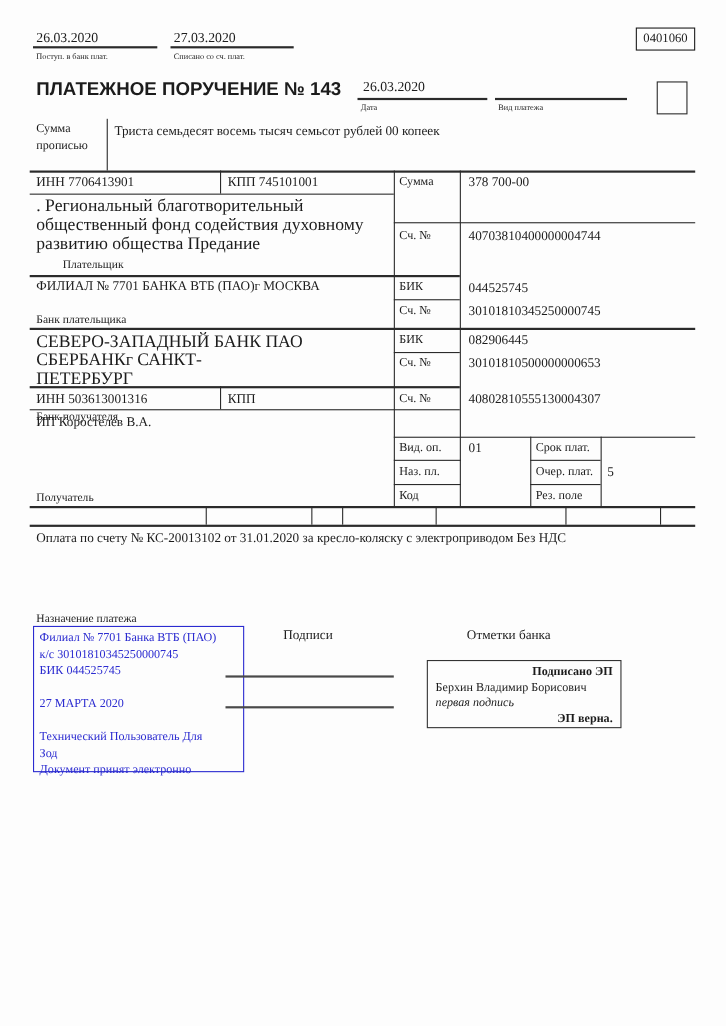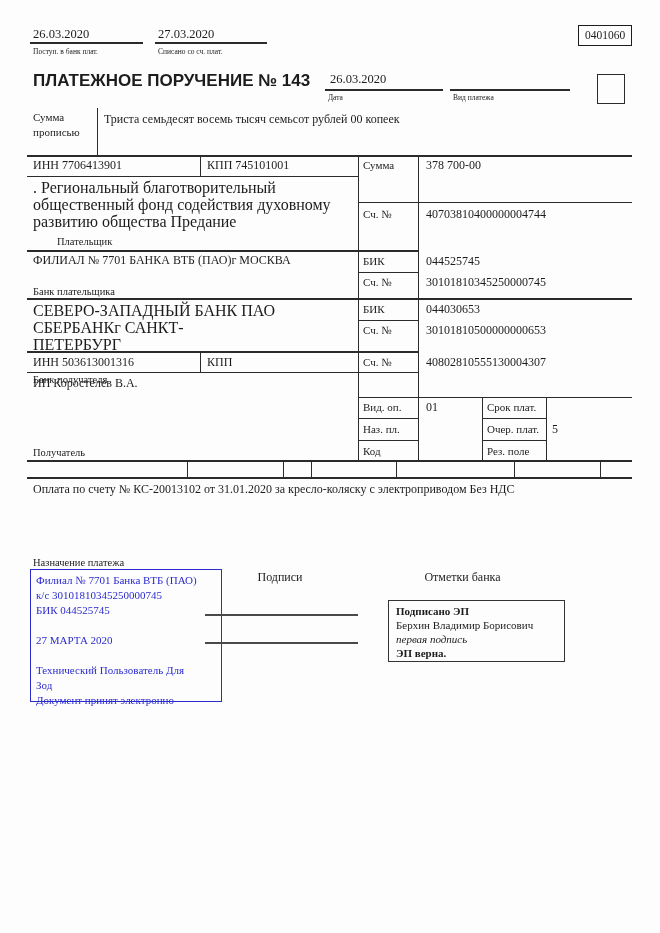--- a/index.html
+++ b/index.html
@@ -25,21 +25,21 @@
     position:absolute;left:30px;top:569px;width:192px;height:133px;
     border:1.5px solid #2b2bd0;color:#2b2bd0;font-size:11px;line-height:15px;
     padding:3px 5px;box-sizing:border-box;
   }
   .stamp-line{min-height:15px;}
   .signbox{
     position:absolute;left:388px;top:600px;width:177px;height:62px;
     border:1.6px solid #333;box-sizing:border-box;font-size:11px;line-height:14px;
     padding:3px 7px;
   }
-  .signbox .c{text-align:left;}
+  .signbox .c{text-align:right;}
   .b{font-weight:bold;}
   .i{font-style:italic;}
   .sigline{position:absolute;background:#4a4a4a;height:2px;}
   .hdr{position:absolute;font-size:12px;text-align:center;white-space:nowrap;}
 </style>
 </head>
 <body>
 
 <div class="page">
 
@@ -114,21 +114,21 @@
   <div class="t" style="left:426px;top:254px;">044525745</div>
   <div class="cell" style="left:363px;top:276px;">Сч. №</div>
   <div class="t" style="left:426px;top:275px;">30101810345250000745</div>
   <div class="lbl" style="left:33px;top:286px;">Банк плательщика</div>
 
   <div class="t2" style="left:33px;top:302px;width:330px;">
     <div>СЕВЕРО-ЗАПАДНЫЙ БАНК ПАО СБЕРБАНКг САНКТ-</div>
     <div>ПЕТЕРБУРГ</div>
   </div>
   <div class="cell" style="left:363px;top:303px;">БИК</div>
-  <div class="t" style="left:426px;top:302px;">044030653</div>
+  <div class="t" style="left:426px;top:302px;">082906445</div>
   <div class="cell" style="left:363px;top:324px;">Сч. №</div>
   <div class="t" style="left:426px;top:323px;">30101810500000000653</div>
   <div class="lbl" style="left:33px;top:340px;margin-top:34px;">Банк получателя</div>
 
   <div class="t" style="left:33px;top:355px;">ИНН 503613001316</div>
   <div class="t" style="left:207px;top:355px;">КПП</div>
   <div class="cell" style="left:363px;top:356px;">Сч. №</div>
   <div class="t" style="left:426px;top:355px;">40802810555130004307</div>
   <div class="t" style="left:33px;top:376px;">ИП Коростелев В.А.</div>
 

